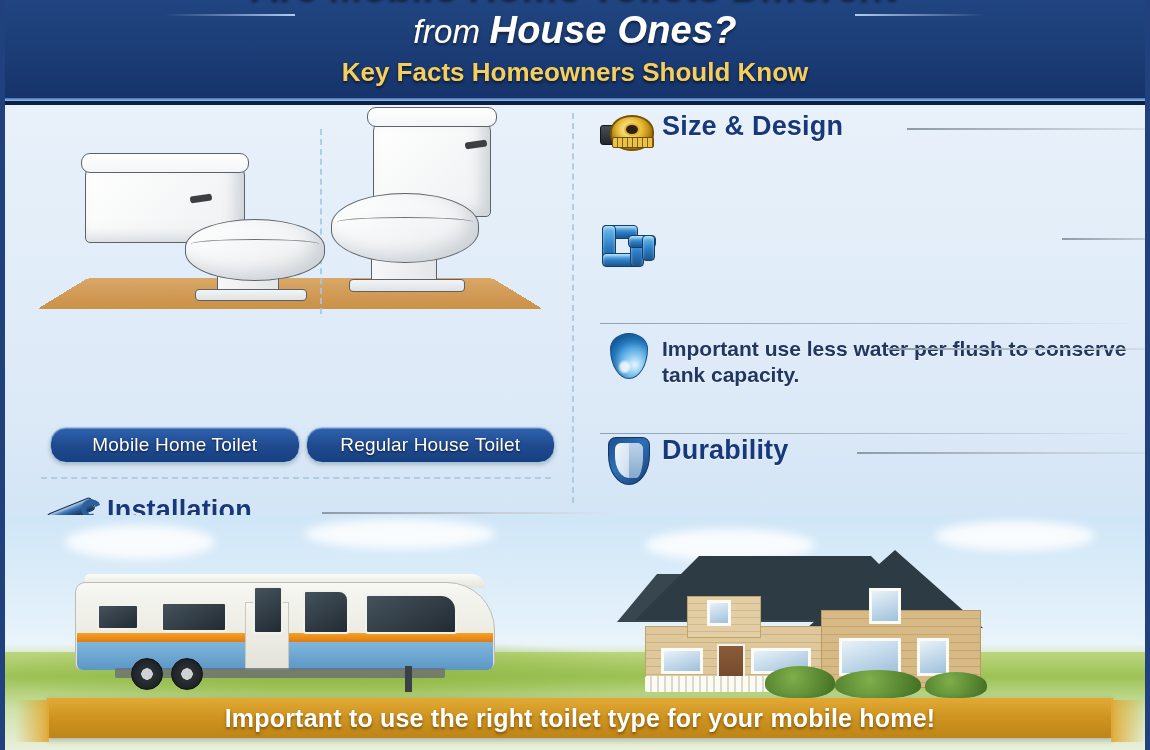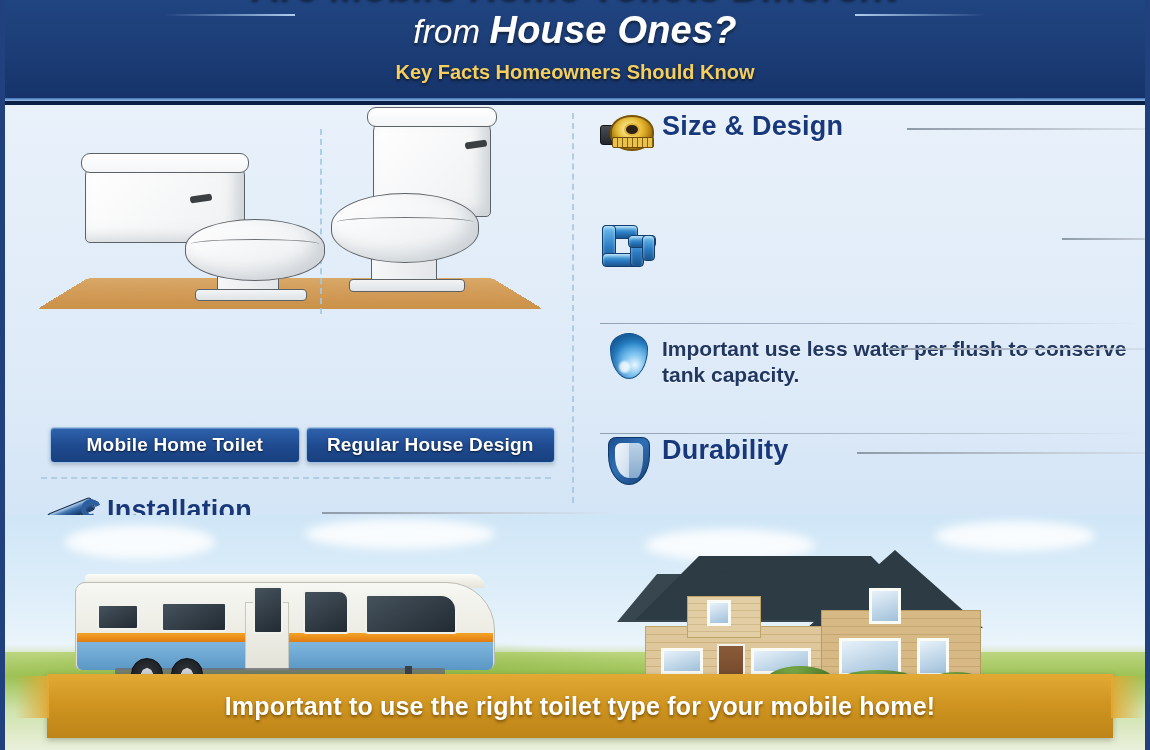--- a/index.html
+++ b/index.html
@@ -41,21 +41,21 @@
     line-height:44px;
     text-shadow:0 2px 3px rgba(0,0,0,0.55), 0 0 1px rgba(255,255,255,0.4);
     white-space:nowrap;
     font-style:italic;
   }
   .title-l2 { font-size:38px; }
   .title-l2 .light { font-weight:normal; font-size:33px; }
   .subtitle {
     color:#f5cf5e;
     font-weight:bold;
-    font-size:20px;
+    font-size:26px;
     line-height:30px;
     margin-top:3px;
     text-shadow:0 2px 3px rgba(0,0,0,0.6);
     white-space:nowrap;
   }
   .title-rule-l, .title-rule-r{
     position:absolute; top:52px; height:2px; width:130px;
     background:linear-gradient(90deg,rgba(150,190,240,0),rgba(190,220,250,.9));
   }
   .title-rule-l{ left:165px; }
@@ -141,22 +141,22 @@
   }
 
   .label-row{
     position:absolute; left:45px; top:322px; width:505px; height:36px;
     display:flex; gap:6px;
   }
   .badge{
     flex:1;
     background:linear-gradient(180deg,#2f63ae 0%,#1f4a8f 52%,#17407f 100%);
     border:1.5px solid #9dc2e6;
-    border-radius:4px;
-    color:#ffffff; font-weight:bold; font-size:19px;
+    border-radius:16px;
+    color:#ffffff; font-weight:normal; font-size:19px;
     display:flex; align-items:center; justify-content:center;
     text-shadow:0 1px 2px rgba(0,0,0,.65);
     box-shadow:0 2px 4px rgba(0,0,0,.2), inset 0 1px 0 rgba(255,255,255,.25);
     letter-spacing:.2px;
   }
 
   .dash-h{
     position:absolute; left:36px; width:510px; height:0;
     border-top:2px dashed #a9c7de; opacity:.8;
   }
@@ -432,21 +432,21 @@
   .house .bush{
     position:absolute; bottom:0; background:radial-gradient(circle at 40% 35%,#7fae4a,#3f6d23);
     border-radius:50% 50% 40% 40%;
   }
   .house .b1{ left:140px; width:70px; height:32px; }
   .house .b2{ left:210px; width:86px; height:28px; }
   .house .b3{ left:300px; width:62px; height:26px; }
 
   
   .banner{
-    position:absolute; left:42px; bottom:12px; width:1066px; height:64px;
+    position:absolute; left:42px; bottom:12px; width:1066px; height:40px;
     background:linear-gradient(180deg,#e2aa35 0%,#cf9420 48%,#bd8418 100%);
     display:flex; align-items:center; justify-content:center;
     box-shadow:0 2px 6px rgba(0,0,0,.25);
   }
   .banner::before, .banner::after{
     content:""; position:absolute; top:2px; height:42px; width:34px;
     background:linear-gradient(90deg,rgba(226,170,53,0),rgba(226,170,53,.95));
   }
   .banner::before{ left:-32px; }
   .banner::after{ right:-32px; transform:scaleX(-1); }
@@ -495,21 +495,21 @@
           <div class="handle"></div>
           <div class="ped"></div>
           <div class="bowl"></div>
           <div class="seatline"></div>
           <div class="base"></div>
         </div>
       </div>
 
       <div class="label-row">
         <div class="badge">Mobile Home Toilet</div>
-        <div class="badge">Regular House Design</div>
+        <div class="badge">Regular House Toilet</div>
       </div>
 
       <div class="dash-h" id="dash-above-install"></div>
 
       <div class="fact" id="fact-installation">
         <div class="icon ico-wrench">
           <div class="gear"></div>
           <div class="w2"></div>
           <div class="w1"></div>
           <div class="head"></div>

